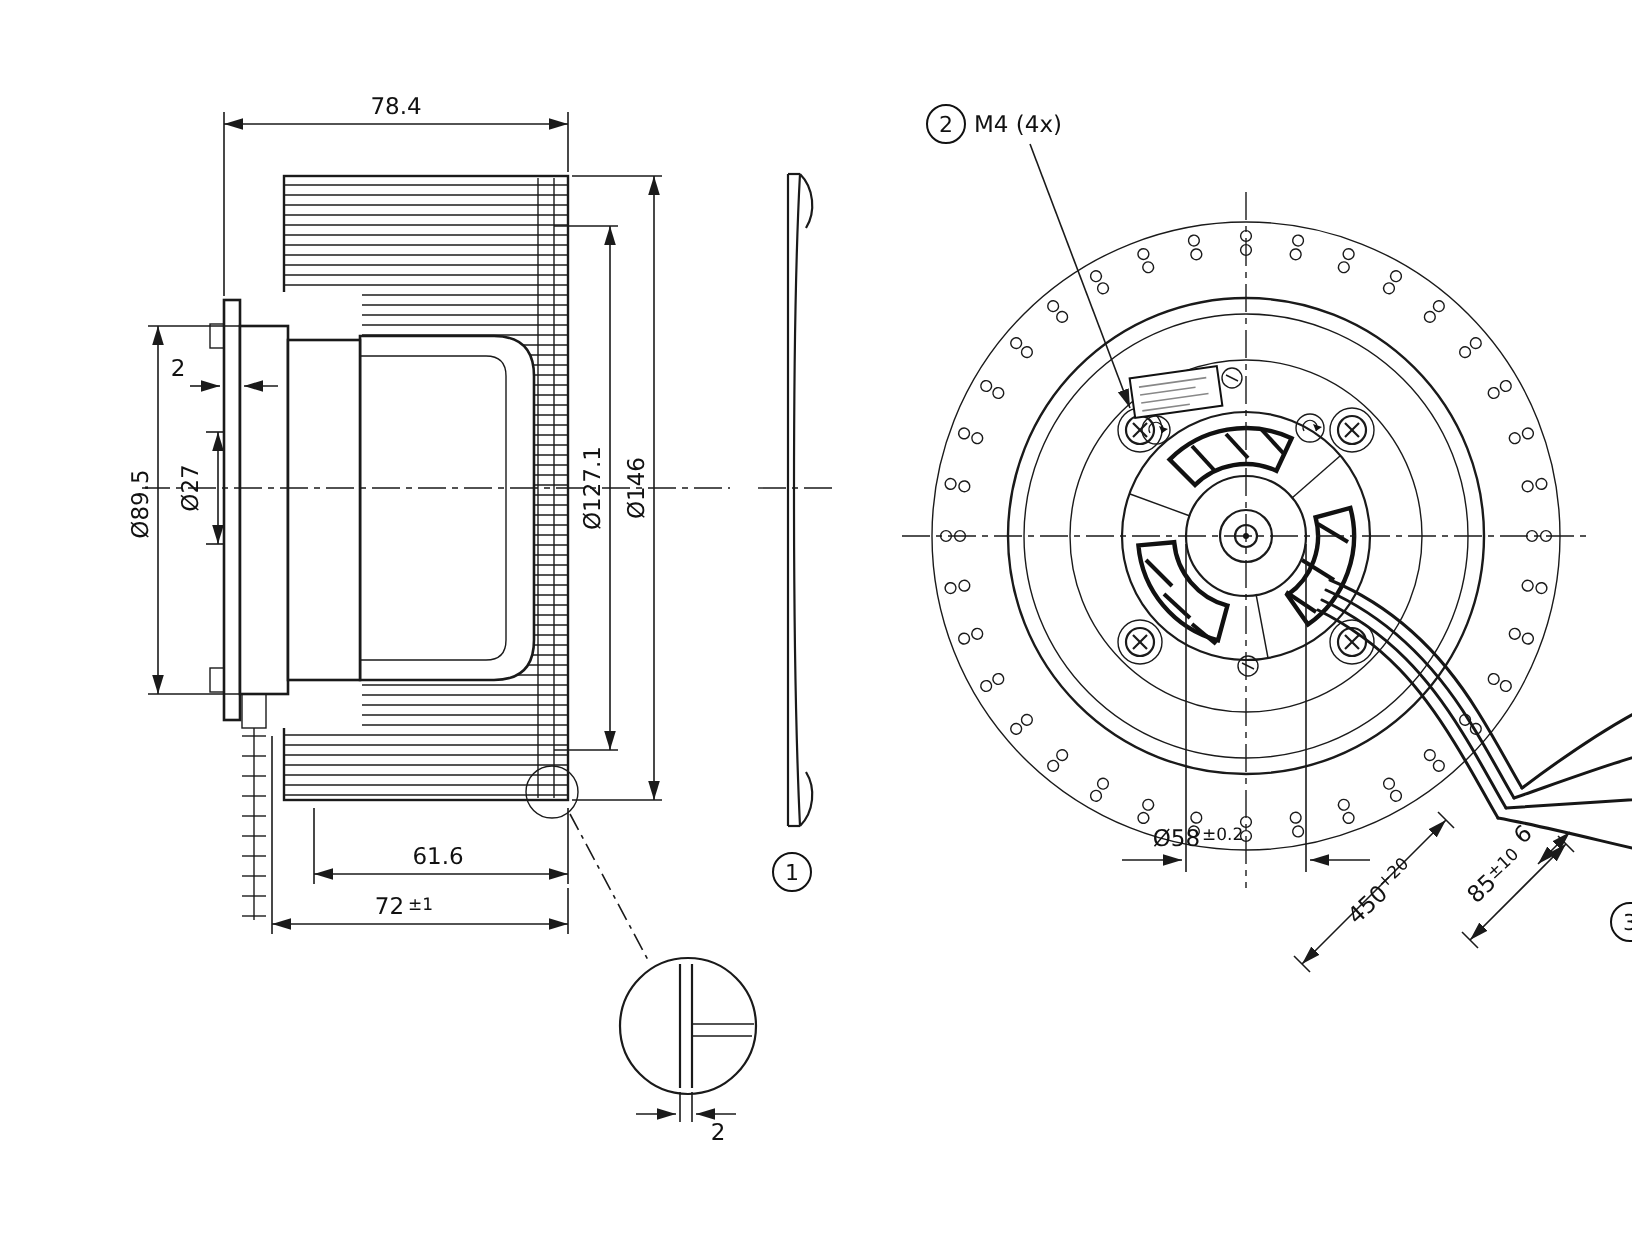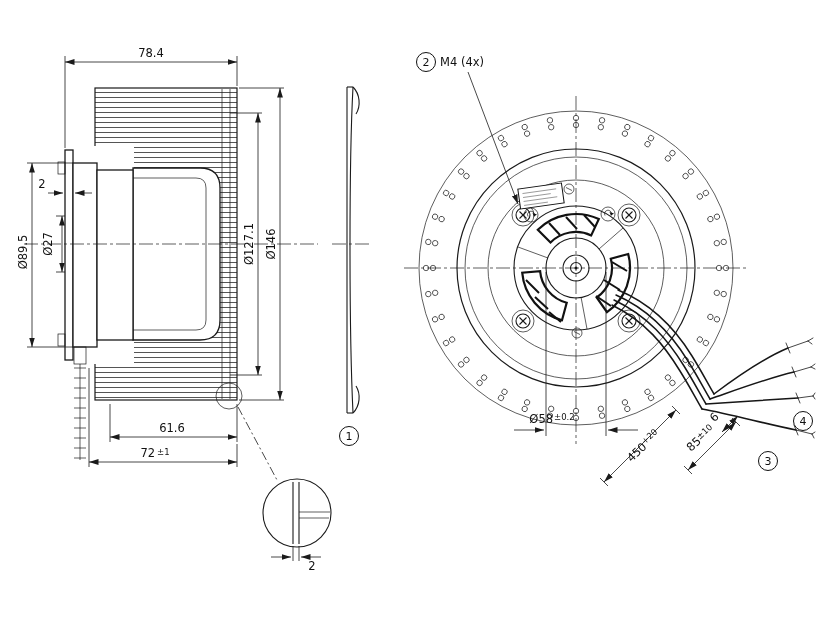--- a/index.html
+++ b/index.html
@@ -1,16 +1,16 @@
 <!DOCTYPE html>
 <html><head>
 <meta charset="utf-8">
 <style>
   html,body{margin:0;padding:0;background:#fff;}
-  .page{width:656px;height:624px;background:#ffffff;position:relative;font-family:"DejaVu Sans",sans-serif;}
+  .page{width:656px;height:624px;background:#ffffff;position:relative;font-family:"DejaVu Sans",sans-serif;padding-left:47px;}
   svg{display:block;}
   .ol{stroke:#1a1a1a;stroke-width:1.1;fill:none;}
   .ol2{stroke:#1a1a1a;stroke-width:1.3;fill:#ffffff;}
   .thin{stroke:#1a1a1a;stroke-width:0.7;fill:none;}
   .dim{stroke:#1a1a1a;stroke-width:0.8;fill:none;}
   .cl{stroke:#1a1a1a;stroke-width:0.7;fill:none;stroke-dasharray:14 3 3 3;}
   .lead{stroke:#1a1a1a;stroke-width:0.8;fill:none;stroke-dasharray:9 3 2 3;}
   .dtxt{font:11.5px "DejaVu Sans",sans-serif;fill:#111;}
   .small{font-size:8.5px;}
   .wire{stroke:#161616;stroke-width:1.5;fill:none;stroke-linecap:round;}

